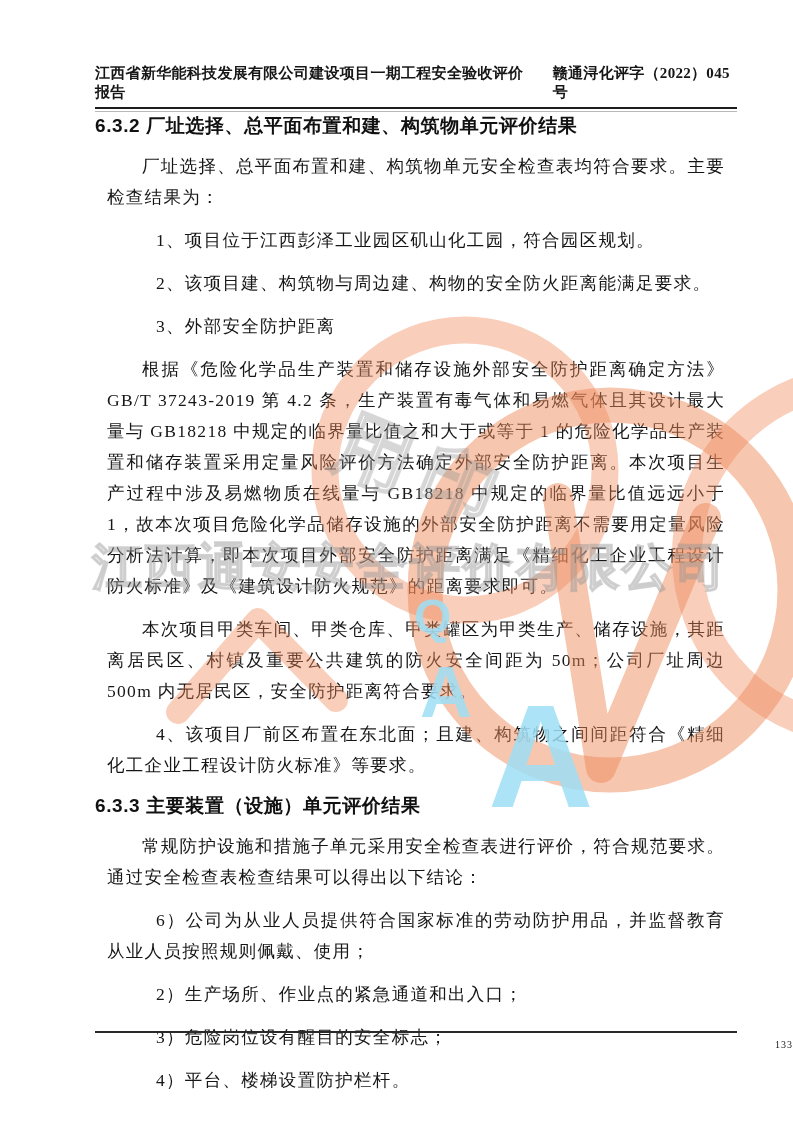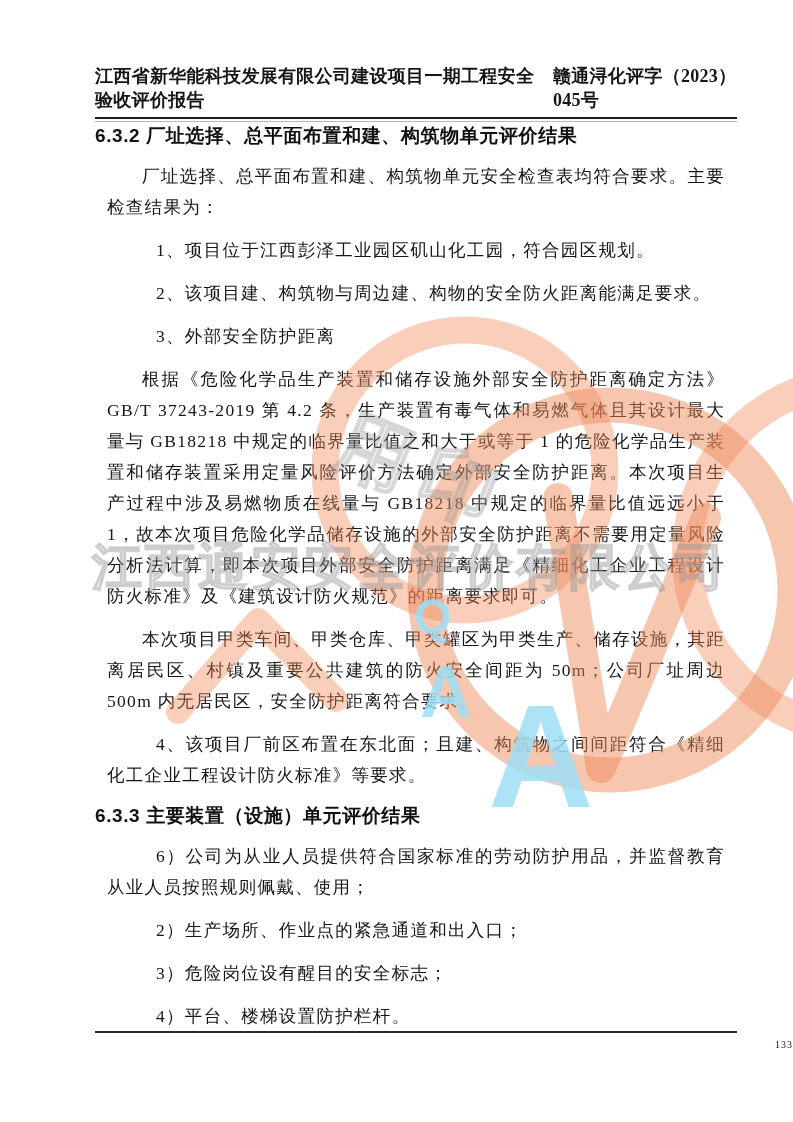--- a/index.html
+++ b/index.html
@@ -15,21 +15,21 @@
   
   .content{
     position:absolute;left:0;top:0;right:0;
     z-index:1;
     padding:64px 56px 0 95px;
     box-sizing:border-box;
   }
   .doc-header{
     display:flex;justify-content:space-between;align-items:flex-end;
     font-weight:bold;
-    font-size:18px;
+    font-size:15px;
     letter-spacing:0.3px;
     padding-bottom:5px;
     border-bottom:2.5px solid #1c1c1c;
     position:relative;
     gap:18px;
   }
   .doc-header::after{
     content:"";position:absolute;left:0;right:0;bottom:-5px;height:1px;background:#b9b9b9;
   }
   .sec-heading{
@@ -100,35 +100,36 @@
 </style>
 </head>
 <body>
 
 <div class="page">
 
   <div class="content">
 
     <div class="doc-header">
       <span>江西省新华能科技发展有限公司建设项目一期工程安全验收评价报告</span>
-      <span>赣通浔化评字（2023）045号</span>
+      <span>赣通浔化评字（2022）045号</span>
     </div>
 
     <div class="sec-heading">6.3.2 厂址选择、总平面布置和建、构筑物单元评价结果</div>
 
     <p class="para pi-body">厂址选择、总平面布置和建、构筑物单元安全检查表均符合要求。主要检查结果为：</p>
     <p class="para pi-item">1、项目位于江西彭泽工业园区矶山化工园，符合园区规划。</p>
     <p class="para pi-item">2、该项目建、构筑物与周边建、构物的安全防火距离能满足要求。</p>
     <p class="para pi-item">3、外部安全防护距离</p>
     <p class="para pi-body">根据《危险化学品生产装置和储存设施外部安全防护距离确定方法》GB/T 37243-2019 第 4.2 条，生产装置有毒气体和易燃气体且其设计最大量与 GB18218 中规定的临界量比值之和大于或等于 1 的危险化学品生产装置和储存装置采用定量风险评价方法确定外部安全防护距离。本次项目生产过程中涉及易燃物质在线量与 GB18218 中规定的临界量比值远远小于 1，故本次项目危险化学品储存设施的外部安全防护距离不需要用定量风险分析法计算，即本次项目外部安全防护距离满足《精细化工企业工程设计防火标准》及《建筑设计防火规范》的距离要求即可。</p>
     <p class="para pi-body">本次项目甲类车间、甲类仓库、甲类罐区为甲类生产、储存设施，其距离居民区、村镇及重要公共建筑的防火安全间距为 50m；公司厂址周边 500m 内无居民区，安全防护距离符合要求。</p>
     <p class="para pi-item">4、该项目厂前区布置在东北面；且建、构筑物之间间距符合《精细化工企业工程设计防火标准》等要求。</p>
 
     <div class="sec-heading">6.3.3 主要装置（设施）单元评价结果</div>
 
+    <p class="para pi-body">常规防护设施和措施子单元采用安全检查表进行评价，符合规范要求。通过安全检查表检查结果可以得出以下结论：</p>
     <p class="para pi-item">6）公司为从业人员提供符合国家标准的劳动防护用品，并监督教育从业人员按照规则佩戴、使用；</p>
     <p class="para pi-item">2）生产场所、作业点的紧急通道和出入口；</p>
     <p class="para pi-item">3）危险岗位设有醒目的安全标志；</p>
     <p class="para pi-item">4）平台、楼梯设置防护栏杆。</p>
   </div>
 
   <div class="footer-rule"></div>
   <div class="page-number">133</div>
 
   <div class="watermark" aria-hidden="true">

